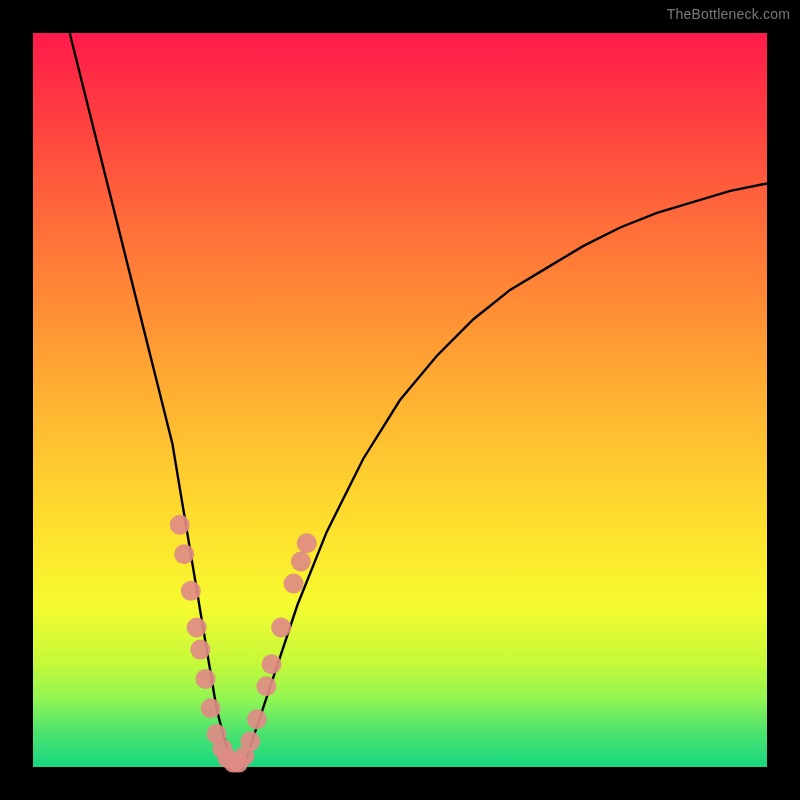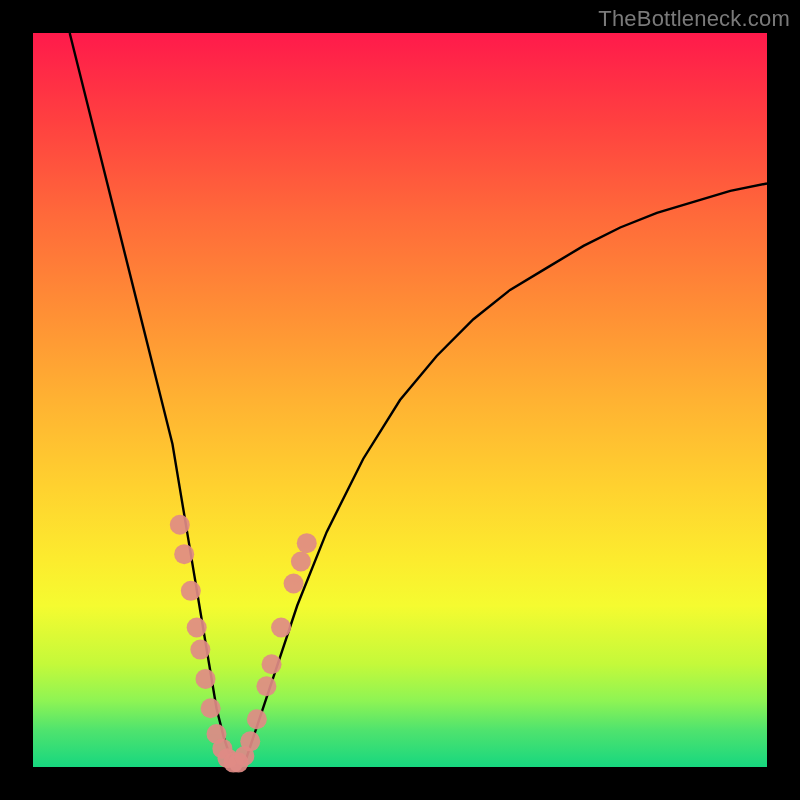--- a/index.html
+++ b/index.html
@@ -29,21 +29,21 @@
       #c4f93a 86%,
       #8ef454 91%,
       #4fe36e 95%,
       #17d77f 100%);
   }
   .watermark {
     position: absolute;
     top: 6px;
     right: 10px;
     color: #7a7a7a;
-    font-size: 22px;
+    font-size: 14px;
     font-weight: 500;
     letter-spacing: 0.2px;
     user-select: none;
   }
   svg.curve {
     position: absolute;
     left: 0;
     top: 0;
     width: 734px;
     height: 734px;

